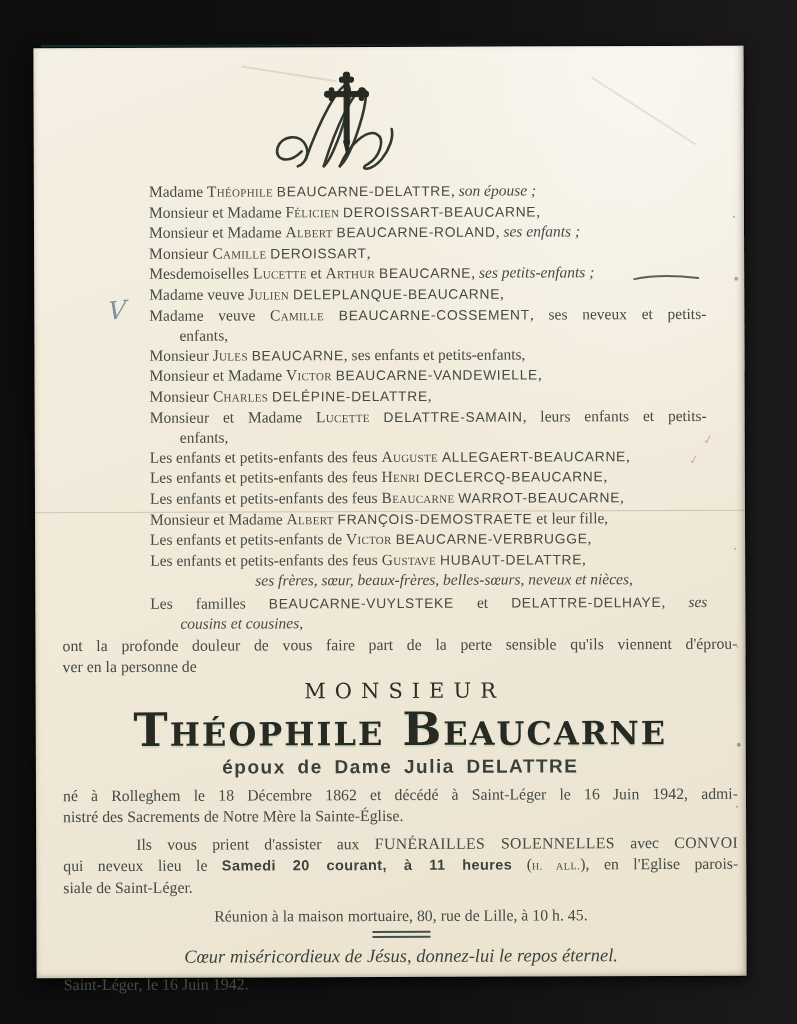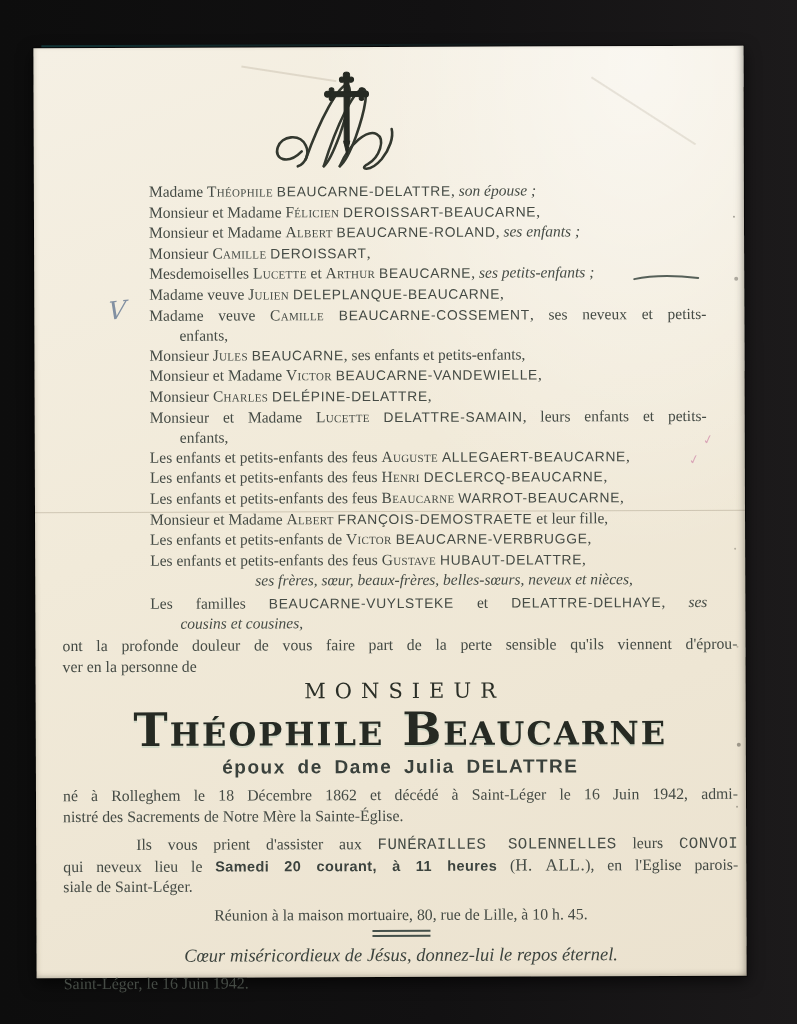--- a/index.html
+++ b/index.html
@@ -39,22 +39,22 @@
   .mourners{margin:14px 30px 0 88px;}
   .m-line{font-size:15.5px;line-height:19.6px;padding-left:30px;text-indent:-30px;}
   .m-line.cont{text-indent:0;}
   .m-line.deep{padding-left:105px;text-indent:0;}
   .m-line.gap{margin-top:3px;}
   .jl{text-align:justify;text-align-last:justify;}
   .seg-n{}
   .seg-sc{font-variant:small-caps;letter-spacing:.3px;}
   .seg-u{font-family:"Liberation Sans","DejaVu Sans",sans-serif;font-size:13.8px;letter-spacing:.7px;}
   .seg-i{font-style:italic;}
-  .seg-caps{letter-spacing:.4px;font-family:Liberation Mono, monospace;}
-  .seg-h{font-size:17px;letter-spacing:.6px;}
+  .seg-caps{letter-spacing:.4px;}
+  .seg-h{font-size:10px;letter-spacing:.6px;}
   .seg-b{font-family:"Liberation Sans","DejaVu Sans",sans-serif;font-weight:700;font-size:14.5px;letter-spacing:.4px;word-spacing:2px;color:#3c433e;}
   
   .para{margin-top:2px;}
   .p-line{font-size:15.8px;line-height:20.5px;}
   .p-line.findent{text-indent:73px;}
   .closing{margin-top:2px;}
   .vital{margin-top:6px;}
   .funeral{margin-top:8px;}
   
   .monsieur{margin-top:3px;text-align:center;font-family:"DejaVu Serif",serif;
@@ -149,21 +149,21 @@
       <div class="big-name"><span class="given">Théophile</span><span> </span><span class="given">Beaucarne</span></div>
 
       <div class="spouse">époux de Dame Julia DELATTRE</div>
 
       <div class="para vital">
           <div class="p-line jl"><span class="seg-n">né à Rolleghem le 18 Décembre 1862 et décédé à Saint-Léger le 16 Juin 1942, admi-</span></div>
           <div class="p-line"><span class="seg-n">nistré des Sacrements de Notre Mère la Sainte-Église.</span></div>
         </div>
 
       <div class="para funeral">
-          <div class="p-line jl findent"><span class="seg-n">Ils vous prient d'assister aux </span><span class="seg-caps">FUNÉRAILLES SOLENNELLES</span><span class="seg-n"> leurs </span><span class="seg-caps">CONVOI</span></div>
+          <div class="p-line jl findent"><span class="seg-n">Ils vous prient d'assister aux </span><span class="seg-caps">FUNÉRAILLES SOLENNELLES</span><span class="seg-n"> avec </span><span class="seg-caps">CONVOI</span></div>
           <div class="p-line jl"><span class="seg-n">qui neveux lieu le </span><span class="seg-b">Samedi 20 courant, à 11 heures</span><span class="seg-n"> (</span><span class="seg-h">H. ALL.</span><span class="seg-n">), en l'Eglise parois-</span></div>
           <div class="p-line"><span class="seg-n">siale de Saint-Léger.</span></div>
         </div>
 
       <div class="reunion">Réunion à la maison mortuaire, 80, rue de Lille, à 10 h. 45.</div>
 
       <div class="divider"></div>
 
       <div class="prayer">Cœur miséricordieux de Jésus, donnez-lui le repos éternel.</div>
 

